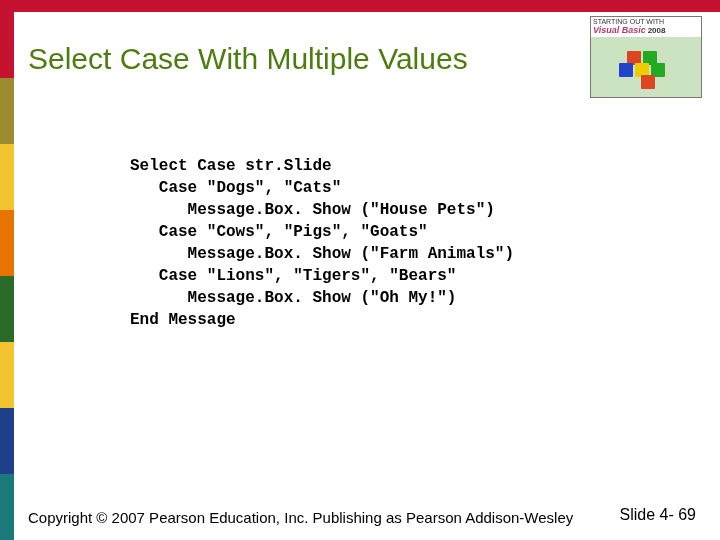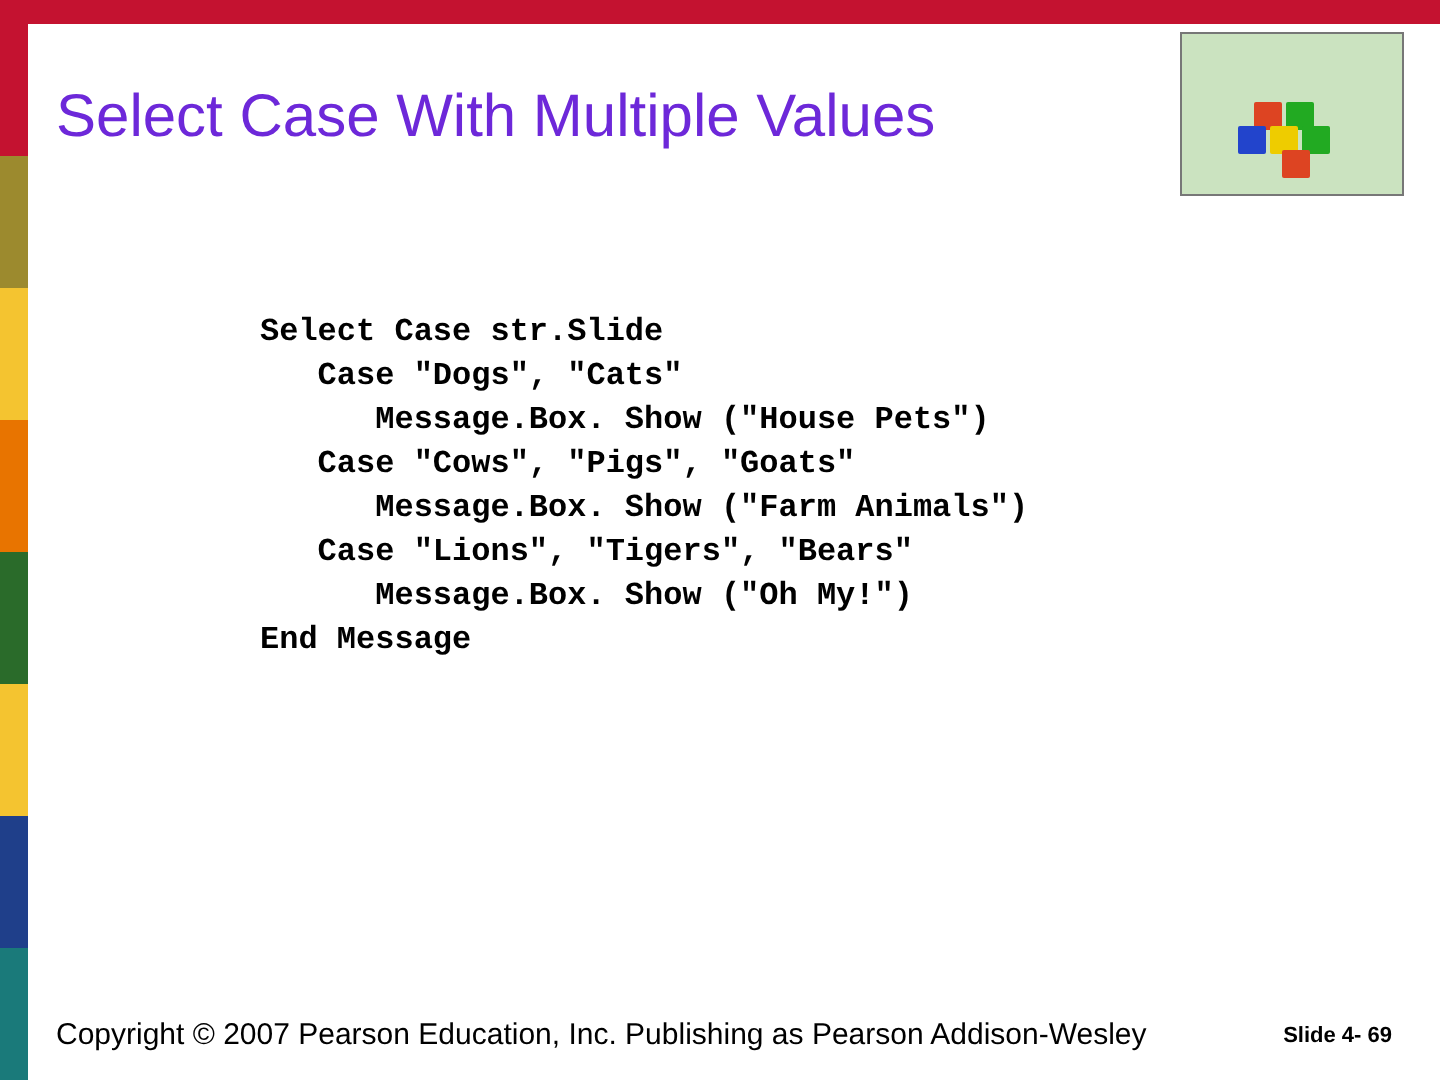--- a/index.html
+++ b/index.html
@@ -2,47 +2,52 @@
 <html><head>
 <meta charset="utf-8">
 <style>
   html,body{margin:0;padding:0;width:720px;height:540px;background:#fff;font-family:Arial,Helvetica,sans-serif;overflow:hidden}
   .topbar{position:absolute;top:0;left:0;right:0;height:12px;background:#c41230}
   .sidebar{position:absolute;top:12px;left:0;width:14px;height:528px;display:flex;flex-direction:column}
   .sb{flex:1}
   .sb1{background:#c41230}.sb2{background:#9c8a2e}.sb3{background:#f4c430}
   .sb4{background:#e87400}.sb5{background:#2a6b2a}.sb6{background:#f4c430}
   .sb7{background:#1f3f8a}.sb8{background:#1a7a7a}
-  .title{position:absolute;top:42px;left:28px;color:#6d28d9;font-size:30px;font-family:Arial,sans-serif}
+  .title{position:absolute;top:42px;left:28px;color:#4d7c0f;font-size:30px;font-family:Arial,sans-serif}
   .logo{position:absolute;top:16px;right:18px;width:110px;height:80px;border:1px solid #777;background:#cbe3c0;overflow:hidden}
   .logo .bar{position:absolute;top:0;left:0;right:0;height:18px;background:#fff;font-size:7px;line-height:8px;padding:1px 2px;color:#333}
   .logo .vb{color:#b33b6e;font-weight:bold;font-style:italic;font-size:9px}
   .block{position:absolute;width:14px;height:14px;border-radius:1px}
   .code{position:absolute;top:155px;left:130px;font-family:"Courier New",Courier,monospace;font-size:16px;font-weight:bold;line-height:22px;white-space:pre;color:#000}
   .footer{position:absolute;bottom:14px;left:28px;font-size:15px;color:#000}
-  .slidenum{position:absolute;bottom:16px;right:24px;font-size:11px;font-weight:bold;color:#000}
+  .slidenum{position:absolute;bottom:16px;right:24px;font-size:16px;font-weight:normal;color:#000}
 </style>
 </head>
 <body>
 
 <div class="topbar"></div>
 <div class="sidebar">
   <div class="sb sb1"></div>
     <div class="sb sb2"></div>
     <div class="sb sb3"></div>
   <div class="sb sb4"></div>
     <div class="sb sb5"></div>
     <div class="sb sb6"></div>
   <div class="sb sb7"></div>
     <div class="sb sb8"></div>
 </div>
 
 <div class="title">Select Case With Multiple Values</div>
 
 <div class="logo">
+  <div class="bar">
+    <span>STARTING OUT WITH</span><br>
+    <span class="vb">Visual Basic</span>
+    <span style="font-weight:bold;font-size:8px">2008</span>
+  </div>
   <div class="block" style="background:#d42; top:34px; left:36px"></div>
   <div class="block" style="background:#2a2; top:34px; left:52px"></div>
   <div class="block" style="background:#24c; top:46px; left:28px"></div>
   <div class="block" style="background:#ec0; top:46px; left:44px"></div>
   <div class="block" style="background:#2a2; top:46px; left:60px"></div>
   <div class="block" style="background:#d42; top:58px; left:50px"></div>
 </div>
 
 <div class="code"><span>Select Case str.Slide</span>
 <span>   Case "Dogs", "Cats"</span>

